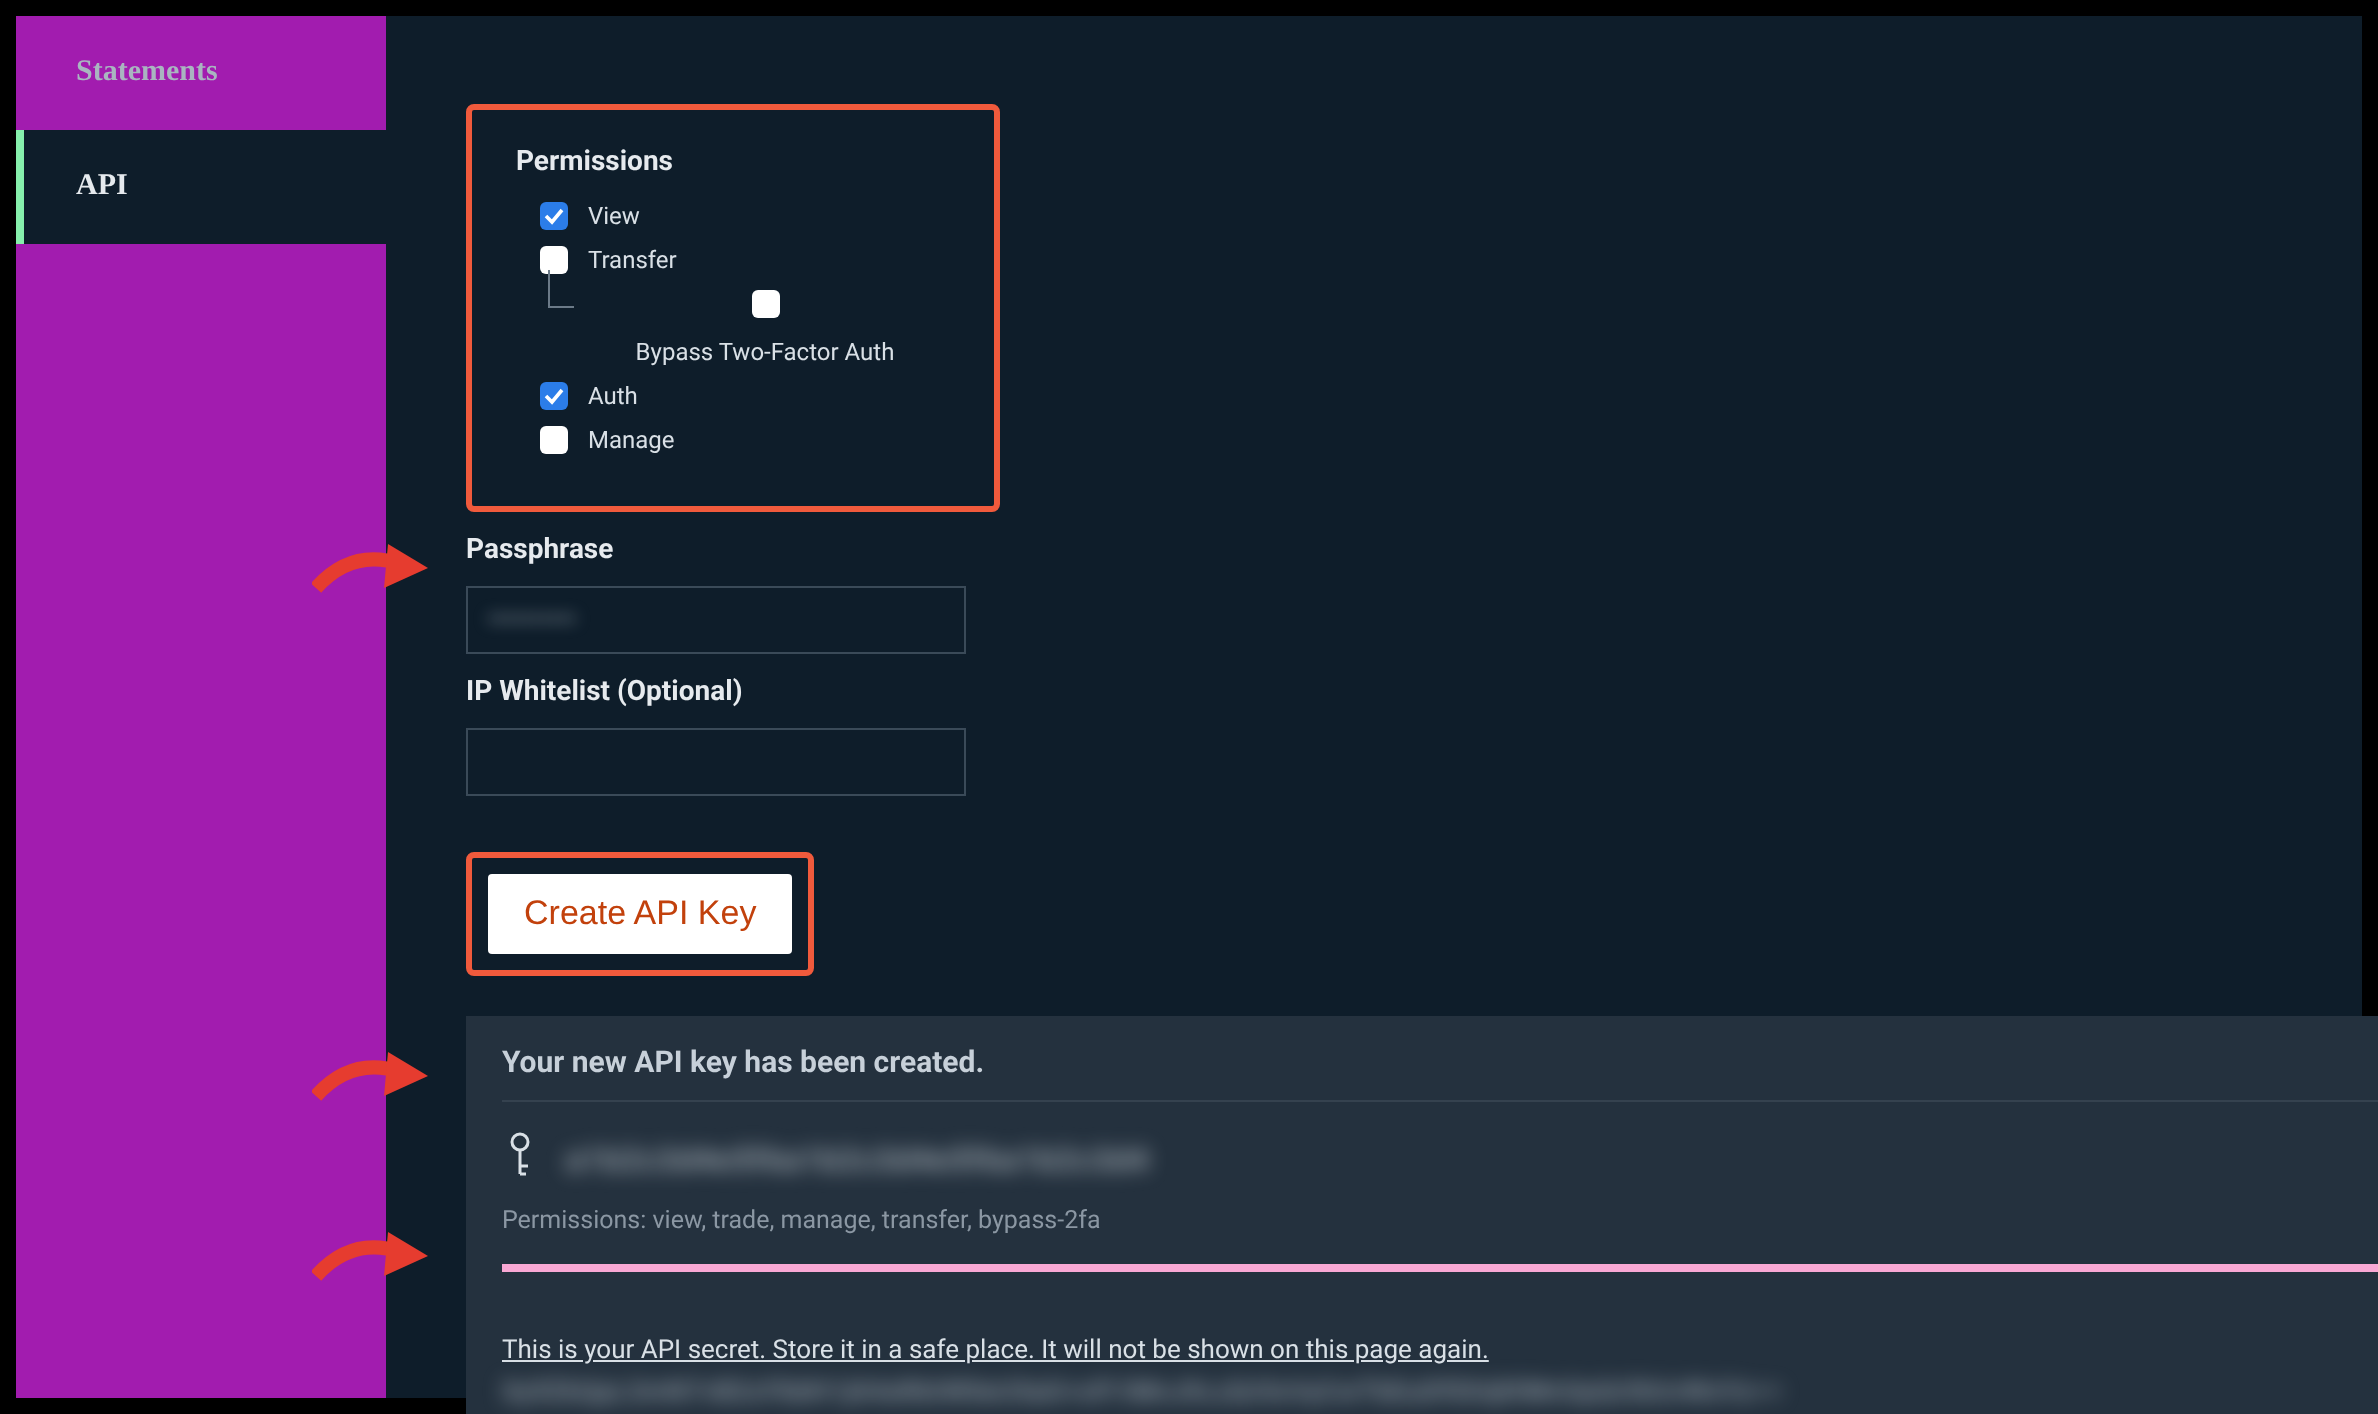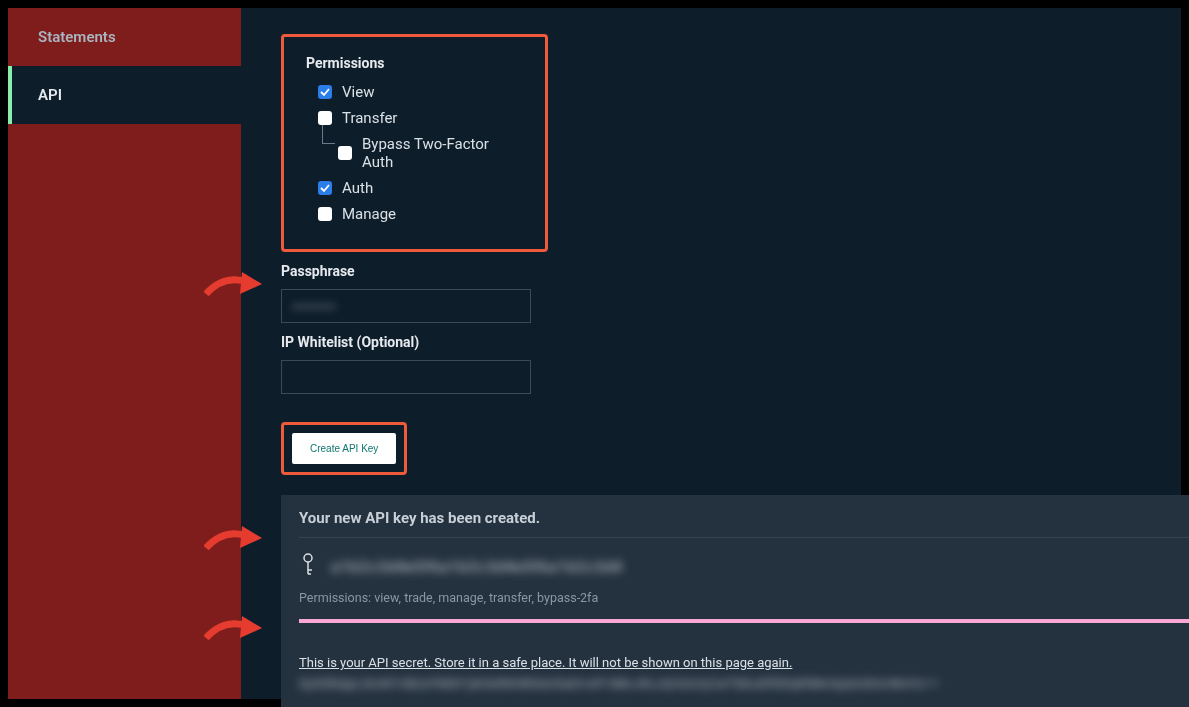--- a/index.html
+++ b/index.html
@@ -14,23 +14,24 @@
   .app {
     position: absolute;
     left: 8px;
     top: 8px;
     width: 1173px;
     height: 691px;
     background: #0e1d2a;
     display: flex;
   }
   .sidebar {
-    width: 233px;
-    background: #7f1d1d;
+    width: 185px;
+    background: #a21caf;
     flex-shrink: 0;
+    font-family: Liberation Serif, serif;
   }
   .sidebar-item {
     padding: 20px 26px;
     color: #a9b5c0;
     font-size: 15px;
     font-weight: 600;
     cursor: pointer;
     border-left: 4px solid transparent;
   }
   .sidebar-item.active {
@@ -42,39 +43,40 @@
     flex: 1;
     padding: 0 0 40px 40px;
     position: relative;
     color: #d9e0e6;
   }
   .permissions-box {
     border: 3px solid #f05a3c;
     border-radius: 4px;
     padding: 18px 22px 18px 22px;
     width: 267px;
-    margin-top: 26px;
+    margin-top: 44px;
   }
   .section-title {
     font-size: 14px;
     font-weight: 700;
     color: #e6eaee;
     margin-bottom: 12px;
   }
   .perm-row {
     display: flex;
     align-items: center;
     gap: 10px;
     margin: 8px 0 8px 12px;
-    font-size: 15px;
+    font-size: 12px;
     color: #d9e0e6;
   }
   .perm-row.nested {
     margin-left: 32px;
     position: relative;
+    flex-direction: column;
   }
   .perm-row.nested::before {
     content: "";
     position: absolute;
     left: -16px;
     top: -10px;
     width: 12px;
     height: 18px;
     border-left: 1px solid #6b7a88;
     border-bottom: 1px solid #6b7a88;
@@ -120,23 +122,23 @@
   .create-btn-wrap {
     border: 3px solid #f05a3c;
     border-radius: 4px;
     padding: 8px;
     display: inline-block;
     margin-top: 28px;
   }
   .create-btn {
     background: #fff;
     border: none;
-    color: #0f766e;
+    color: #c2410c;
     padding: 10px 18px;
-    font-size: 10px;
+    font-size: 17px;
     font-weight: 500;
     cursor: pointer;
     border-radius: 2px;
   }
   .result-panel {
     background: #24313e;
     margin-top: 20px;
     width: 1057px;
     padding: 14px 18px 22px 18px;
     position: relative;

